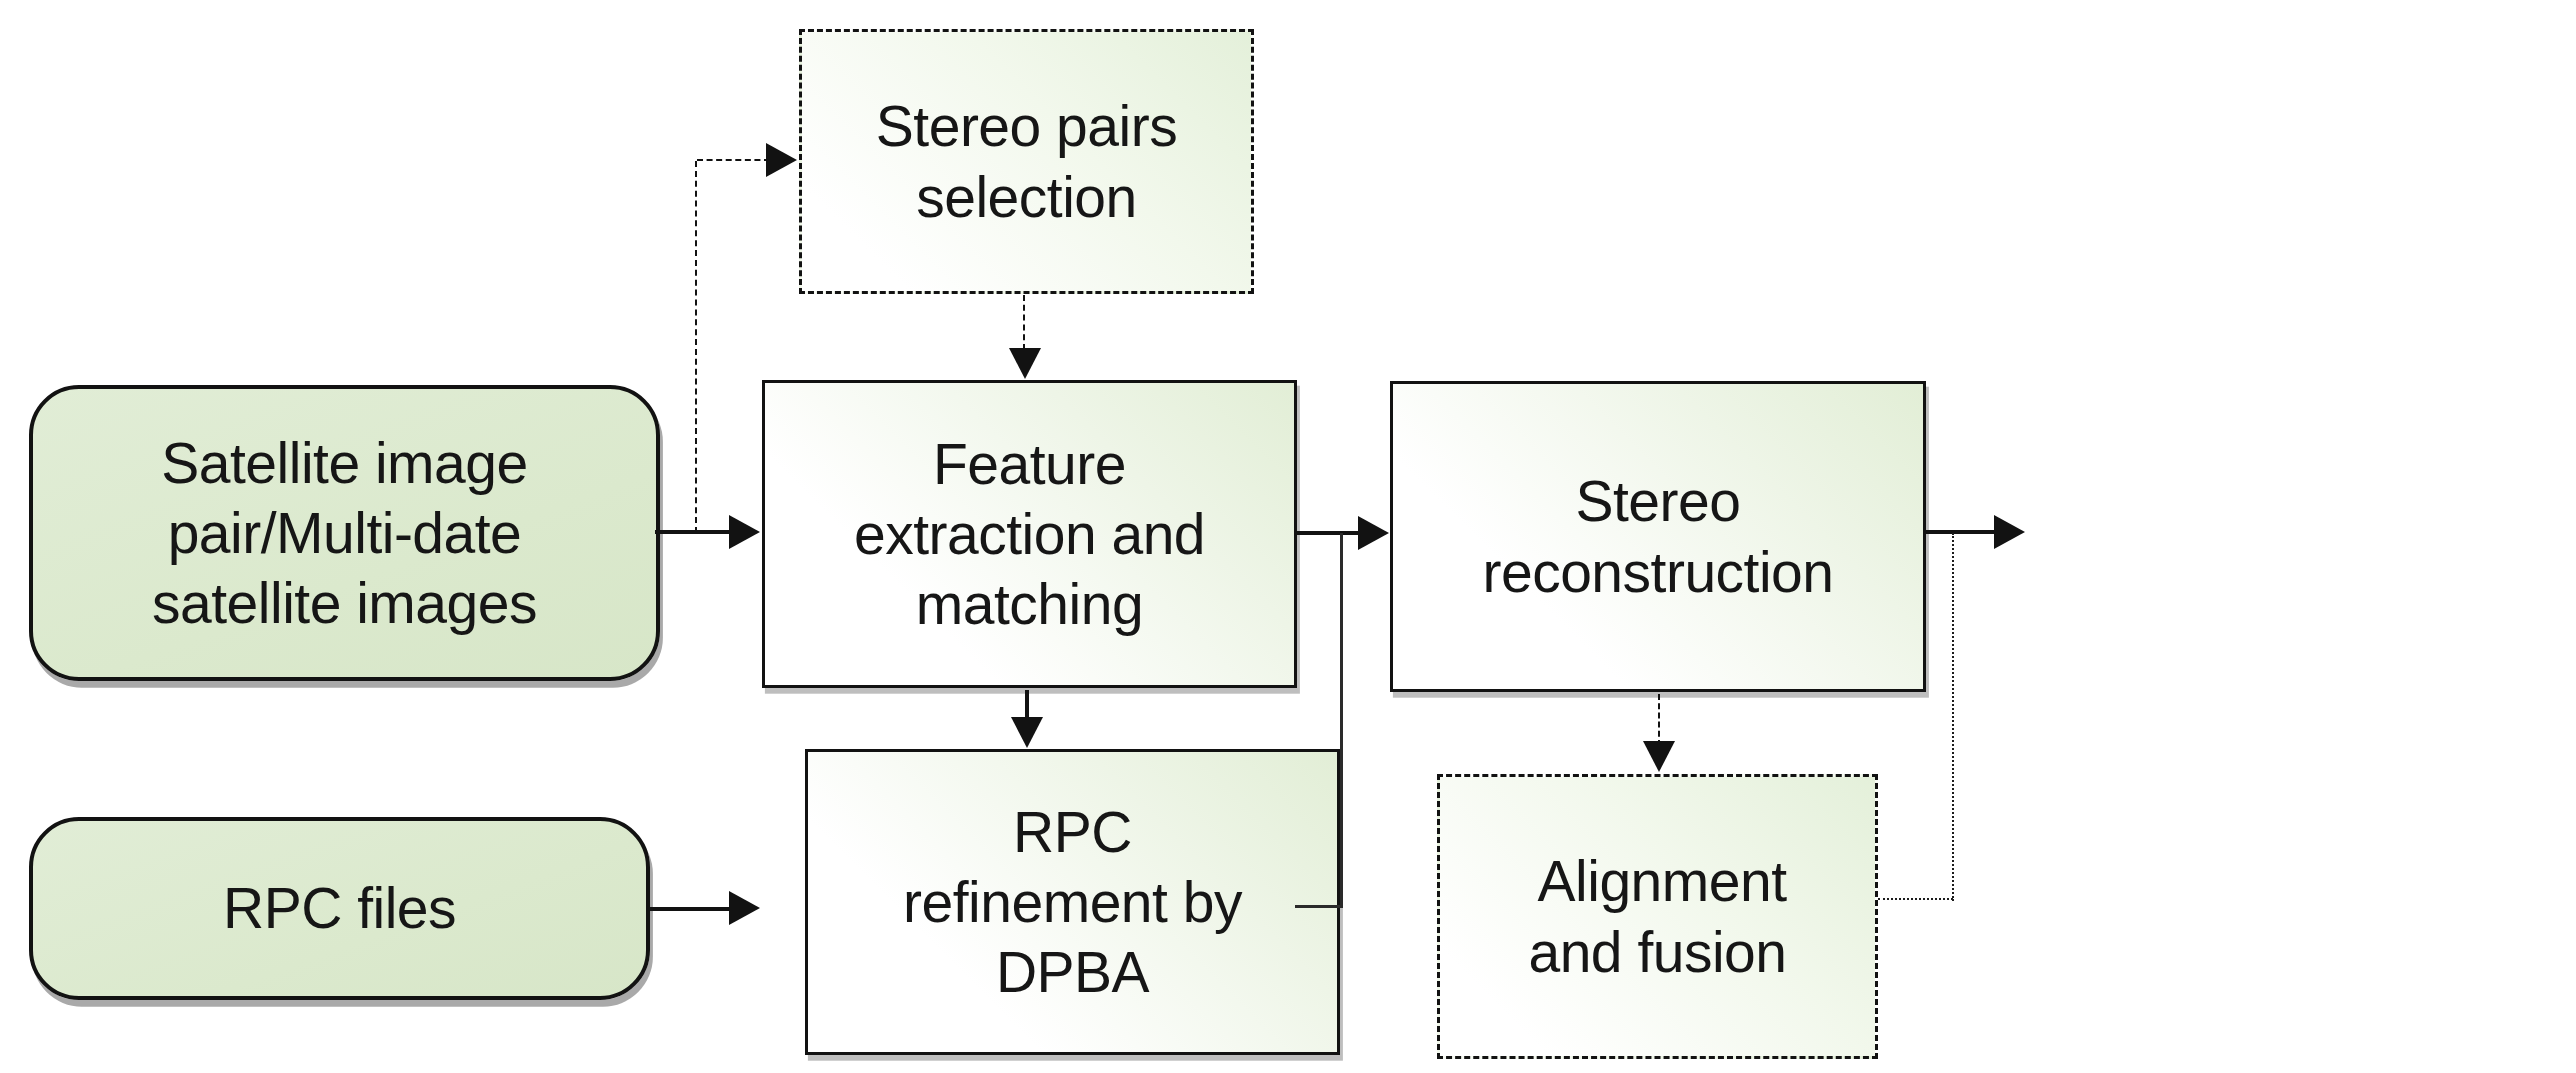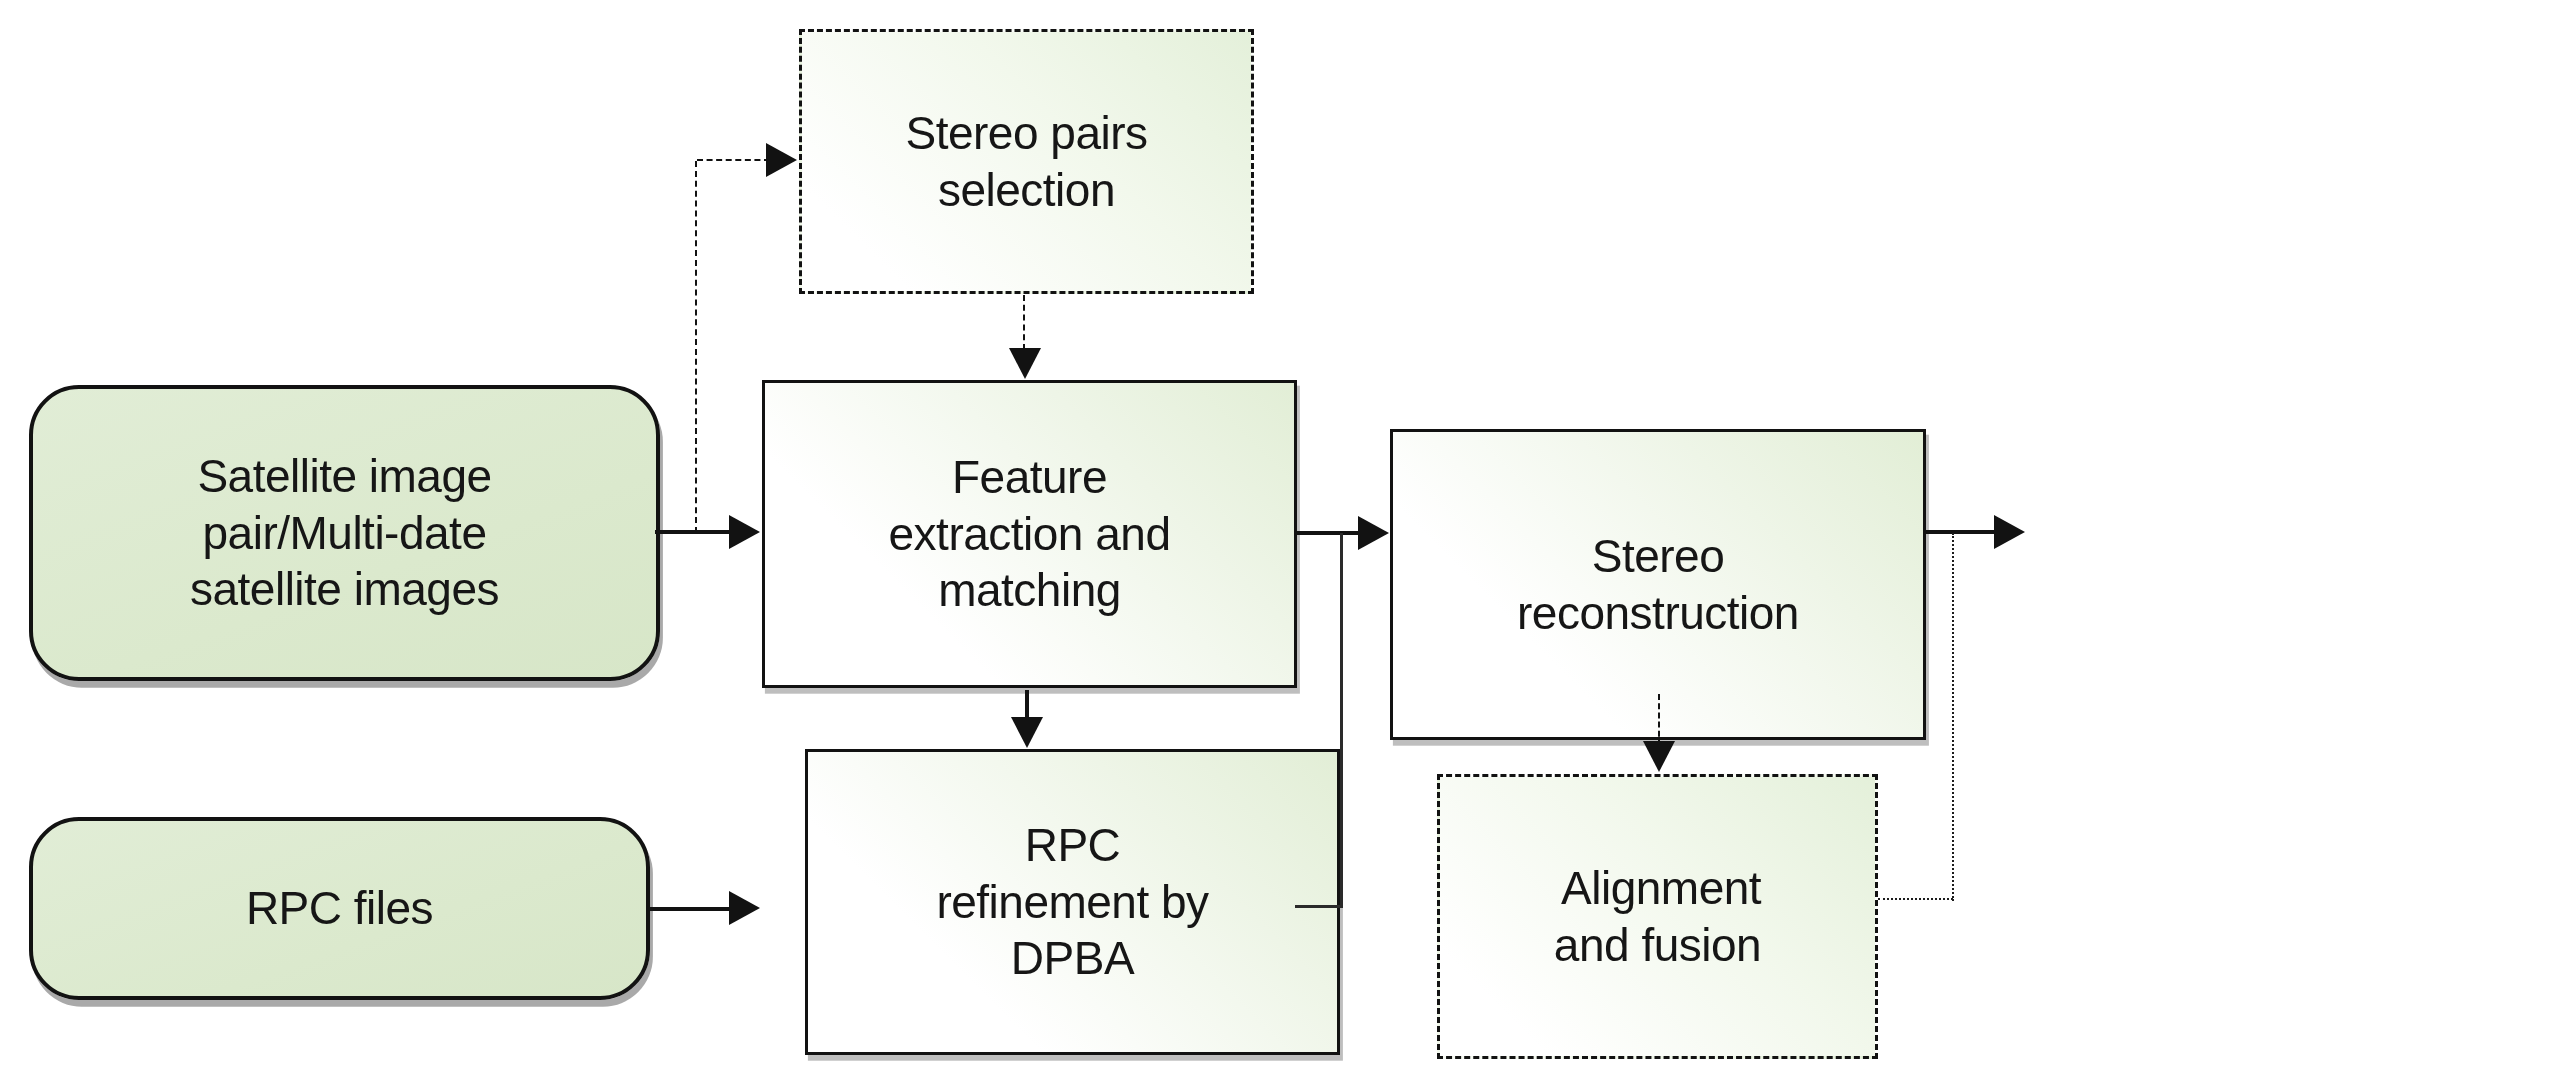--- a/index.html
+++ b/index.html
@@ -14,21 +14,21 @@
 
   
   .node {
     position: absolute;
     box-sizing: border-box;
     display: flex;
     align-items: center;
     justify-content: center;
     text-align: center;
     white-space: pre-line;
-    font-size: 46px;
+    font-size: 57px;
     line-height: 1.23;
     color: #161616;
     letter-spacing: -0.5px;
   }
   .node.rounded {
     border: 4.8px solid #121212;
     border-radius: 50px;
     background: linear-gradient(160deg, #e1edd6 0%, #dbe9cd 60%, #d7e6c8 100%);
     box-shadow: 2.9px 6.7px 0 rgba(40, 40, 40, 0.40);
   }
@@ -40,21 +40,21 @@
   .node.dashedbox {
     border: 3.8px dashed #121212;
     background: linear-gradient(225deg, #e4f0da 0%, #f2f8ec 40%, #ffffff 85%);
   }
 
   #n-satellite   { left: 29px;   top: 385px; width: 631px; height: 296px; }
   #n-rpcfiles    { left: 29px;   top: 817px; width: 621px; height: 183px; }
   #n-stereopairs { left: 799px;  top: 29px;  width: 455px; height: 265px; }
   #n-feature     { left: 762px;  top: 380px; width: 535px; height: 308px; }
   #n-rpcrefine   { left: 762px;  top: 749px; width: 535px; height: 306px; margin-left: 43px; }
-  #n-stereorecon { left: 1390px; top: 381px; width: 536px; height: 311px; margin-top: 48px; }
+  #n-stereorecon { left: 1390px; top: 381px; width: 536px; height: 311px; }
   #n-alignment   { left: 1437px; top: 774px; width: 441px; height: 285px; text-align: right; }
   #n-pointcloud  { left: 2027px; top: 381px; width: 535px; height: 299px; }
 
   
   .hline { position: absolute; height: 3.8px; background: #121212; }
   .vline { position: absolute; width: 3.8px;  background: #121212; }
   .hthin { position: absolute; height: 2.9px; background: #2a2a2a; }
   .vthin { position: absolute; width: 2.9px;  background: #2a2a2a; }
   .hdash { position: absolute; height: 0; border-top: 2.9px dashed #121212; }
   .vdash { position: absolute; width: 0;  border-left: 2.9px dashed #121212; }

